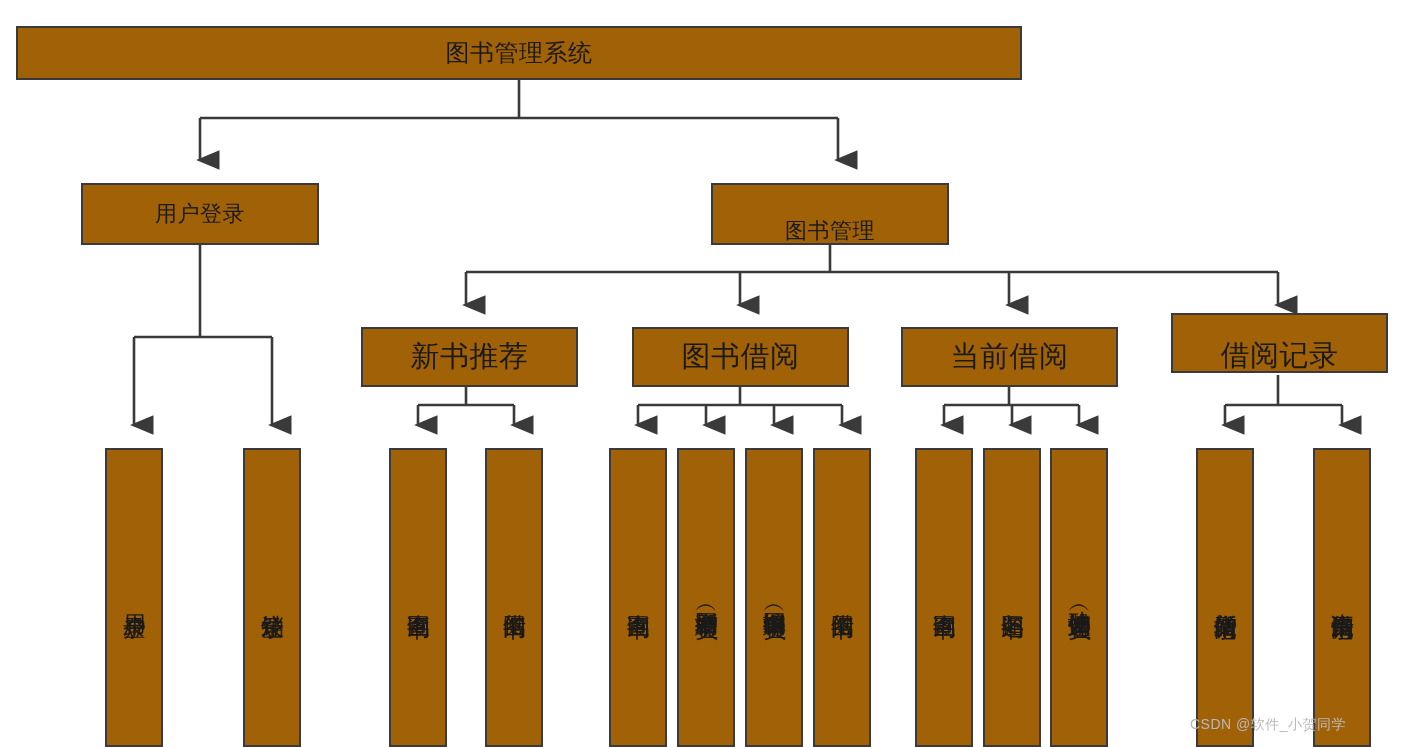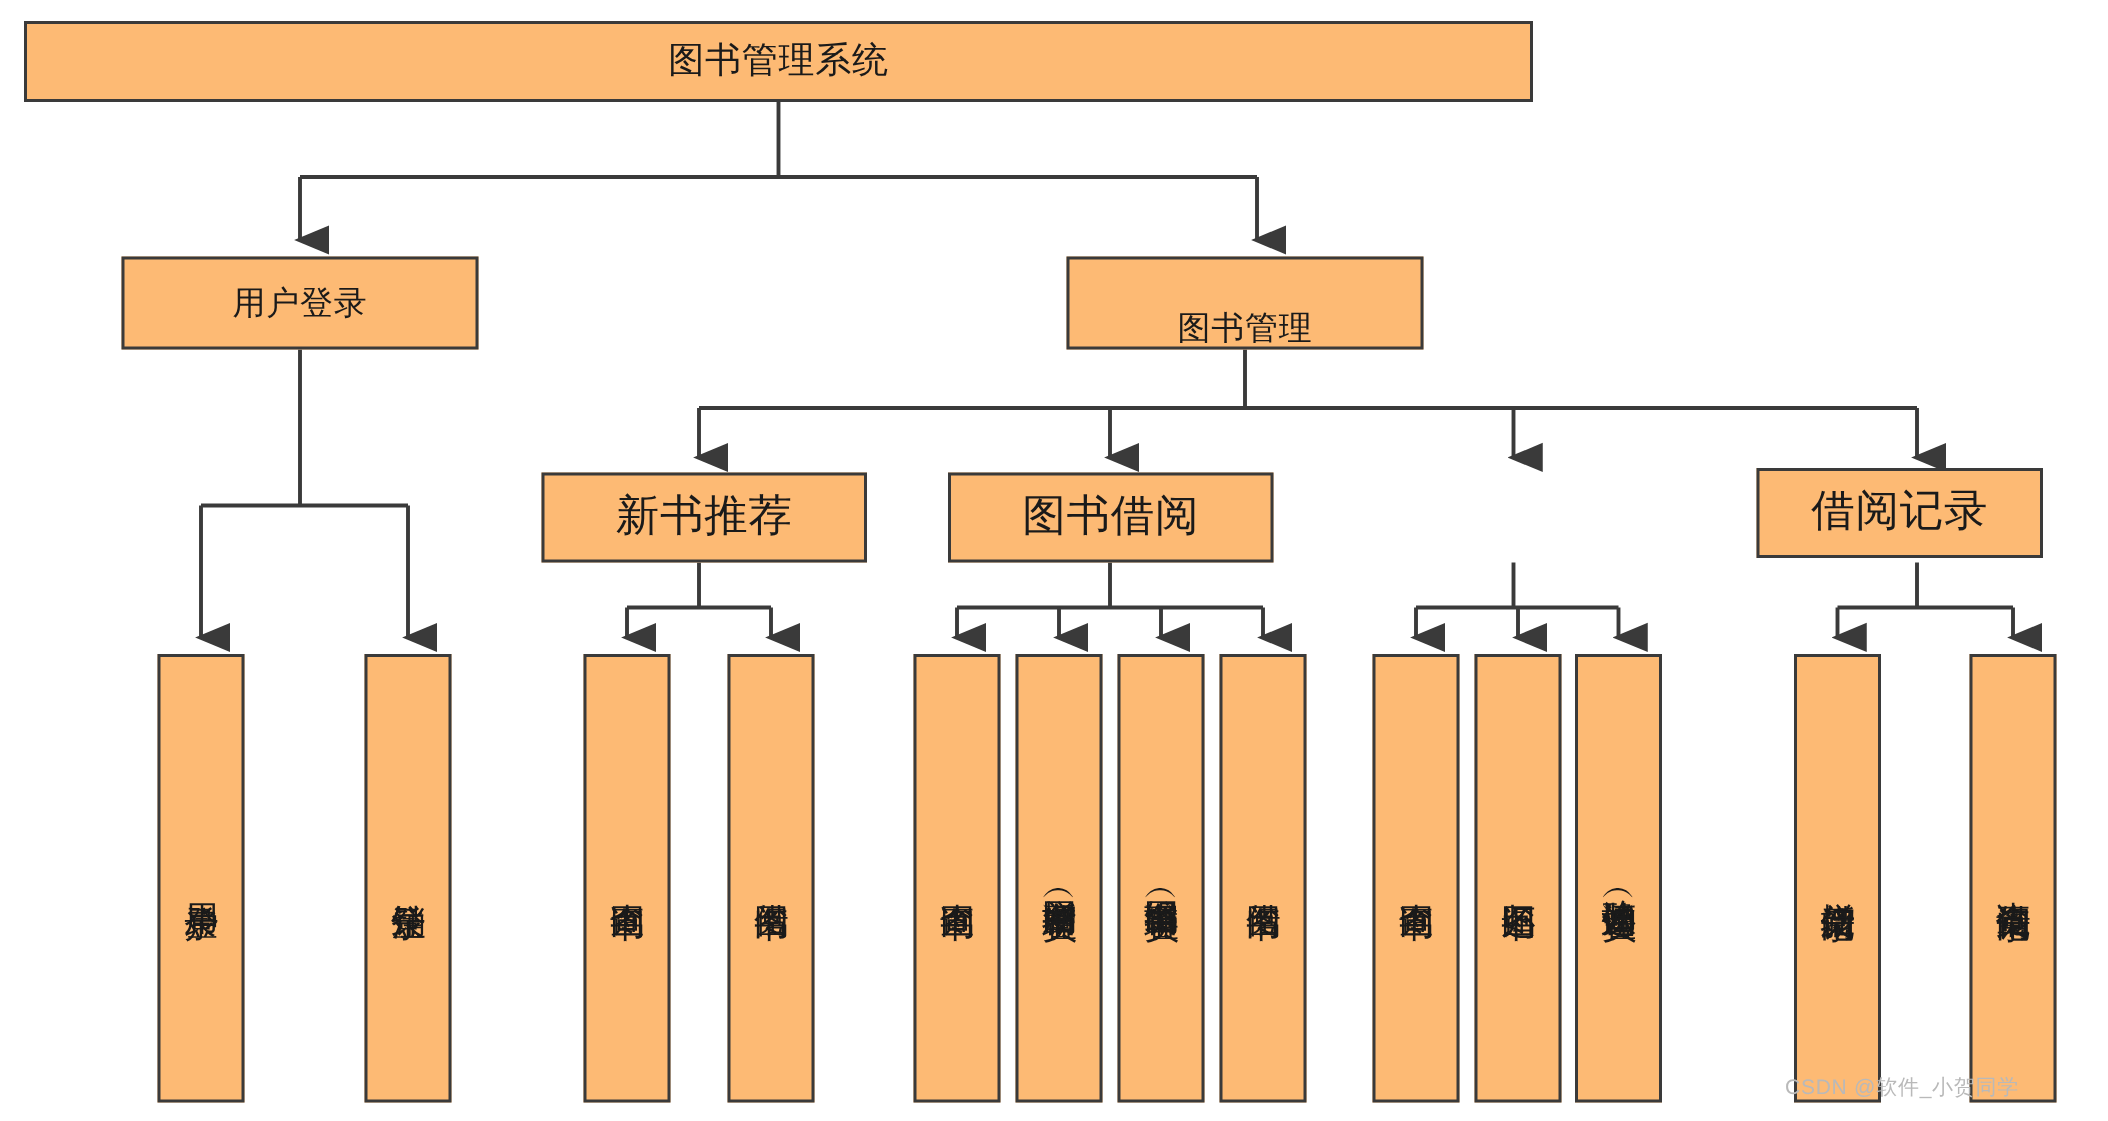--- a/index.html
+++ b/index.html
@@ -21,26 +21,27 @@
     position: absolute;
     left: 0;
     top: 0;
     width: 1405px;
     height: 747px;
     pointer-events: none;
   }
   .node {
     position: absolute;
     box-sizing: border-box;
-    background: #fdba74;
+    background: #a16207;
     border: 2px solid #3a3a3a;
     display: flex;
     align-items: center;
     justify-content: center;
     color: #1a1a1a;
+    margin-top: 12px;
   }
   .node .label {
     display: block;
     text-align: center;
     line-height: 1.08;
     letter-spacing: 0.5px;
   }
   .node.root {
     border-width: 2px;
   }
@@ -184,21 +185,24 @@
   <div class="node level2" style="left:711px; top:171px; width:238px; height:62px;align-items:flex-end;">
     <span class="label">图书管理</span>
   </div>
 
   <div class="node level3" style="left:361px; top:315px; width:217px; height:60px;">
     <span class="label">新书推荐</span>
   </div>
   <div class="node level3" style="left:632px; top:315px; width:217px; height:60px;">
     <span class="label">图书借阅</span>
   </div>
-  <div class="node level3" style="left:1171px; top:312px; width:191px; height:60px;">
+  <div class="node level3" style="left:901px; top:315px; width:217px; height:60px;">
+    <span class="label">当前借阅</span>
+  </div>
+  <div class="node level3" style="left:1171px; top:301px; width:217px; height:60px;align-items:flex-end;">
     <span class="label">借阅记录</span>
   </div>
 
   <div class="node leaf" style="left:105px; top:436px; width:58px; height:299px;">
     <span class="label">用户登录</span>
   </div>
   <div class="node leaf" style="left:243px; top:436px; width:58px; height:299px;">
     <span class="label">注销登录</span>
   </div>
 

